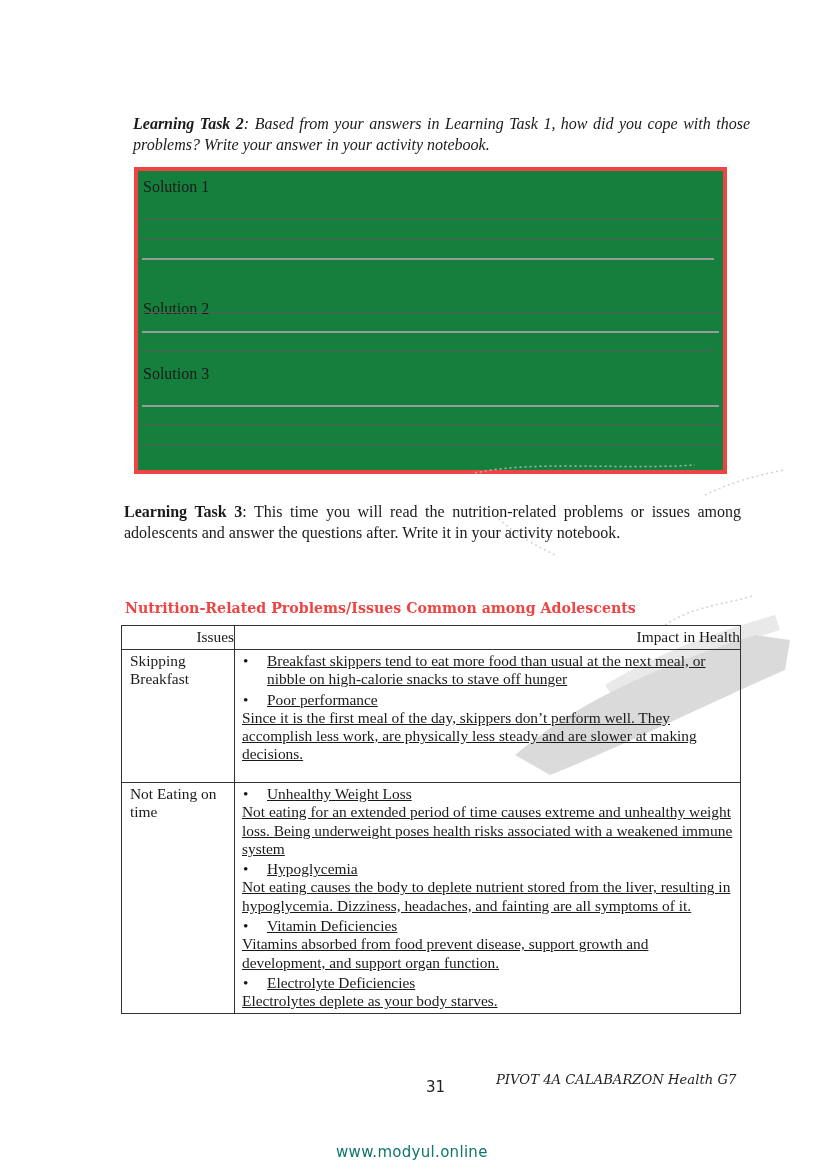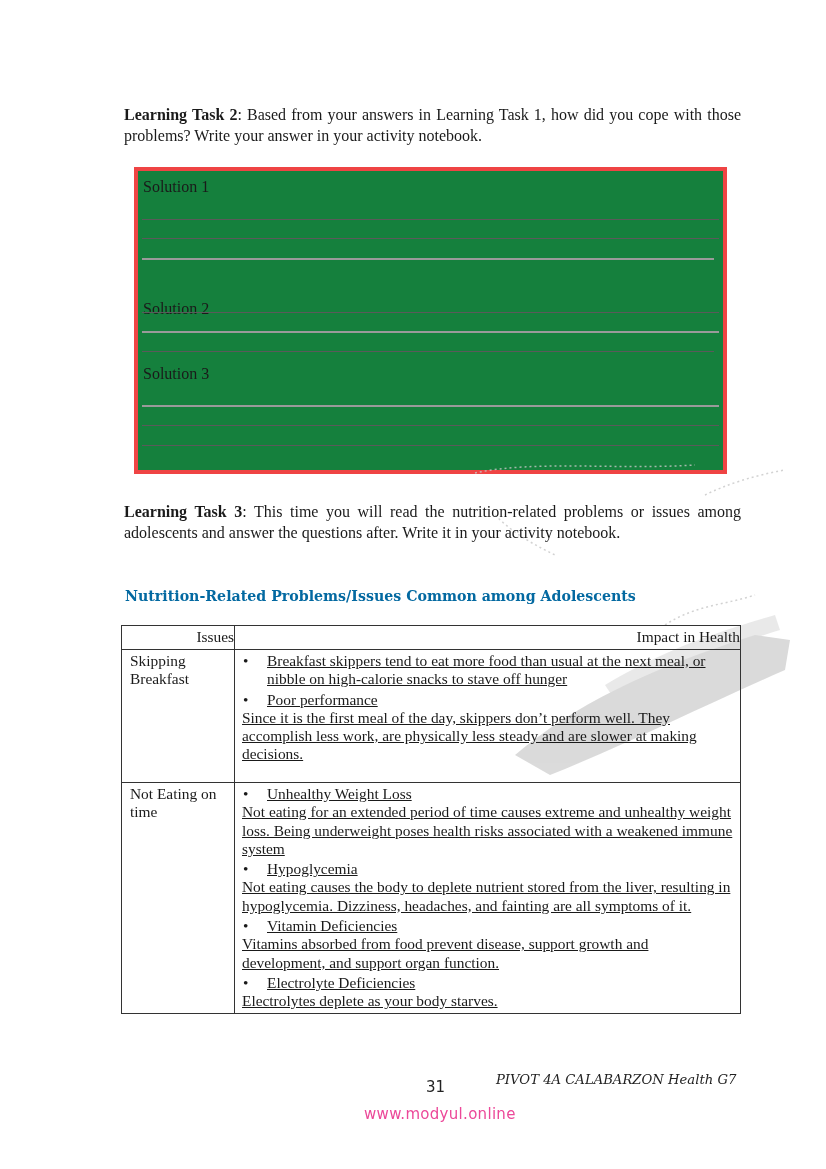--- a/index.html
+++ b/index.html
@@ -31,23 +31,23 @@
     font-size: 16px; color: #1a1a1a;
   }
   .rule {
     position: absolute; left: 4px; right: 4px;
     border-top: 1px solid #5a5a5a;
   }
   .rule.light { border-top: 2px solid #9a9a9a; }
   .rule.short { right: 9px; }
 
   .section-title {
-    position: absolute; left: 125px; top: 588px;
+    position: absolute; left: 125px; top: 600px;
     font-family: "DejaVu Serif", "Liberation Serif", serif;
-    font-weight: bold; font-size: 14.2px; color: #0369a1;
+    font-weight: bold; font-size: 14.2px; color: #ef4444;
   }
 
   .watermark {
     position: absolute; left: 455px; top: 455px; width: 340px; height: 330px;
     pointer-events: none;
   }
 
   table.issues {
     position: absolute; left: 121px; top: 625px; width: 620px;
     border-collapse: collapse;
@@ -78,29 +78,29 @@
   .page-number {
     position: absolute; left: 426px; top: 1078px;
     font-family: "DejaVu Sans", "Liberation Sans", sans-serif; font-size: 15px; color: #222;
   }
   .footer-title {
     position: absolute; left: 496px; top: 1072px;
     font-family: "DejaVu Serif", "Liberation Serif", serif; font-style: italic;
     font-size: 13.2px; color: #222;
   }
   .site-watermark {
-    position: absolute; left: 336px; top: 1105px;
+    position: absolute; left: 336px; top: 1143px;
     font-family: "DejaVu Sans", "Liberation Sans", sans-serif; font-size: 15px;
-    color: #ec4899; letter-spacing: 0.3px; margin-left: 28px;
+    color: #0f766e; letter-spacing: 0.3px;
   }
 </style>
 </head>
 <body>
 
-<p class="para" id="task2" style="margin:0;">
+<p class="para" id="task2" style="margin:9px;font-style:italic;">
   <b>Learning Task 2</b><span>: Based from your answers in Learning Task 1, how did you cope with those problems? Write your answer in your activity notebook.</span>
 </p>
 
 <div class="solution-box">
   <span class="sol-label" style="top:7px;">Solution 1</span>
   <div class="rule" style="top:48px;"></div>
   <div class="rule" style="top:67px;"></div>
   <div class="rule light short" style="top:87px;"></div>
 
   <span class="sol-label" style="top:101px;margin-top:28px;">Solution 2</span>

